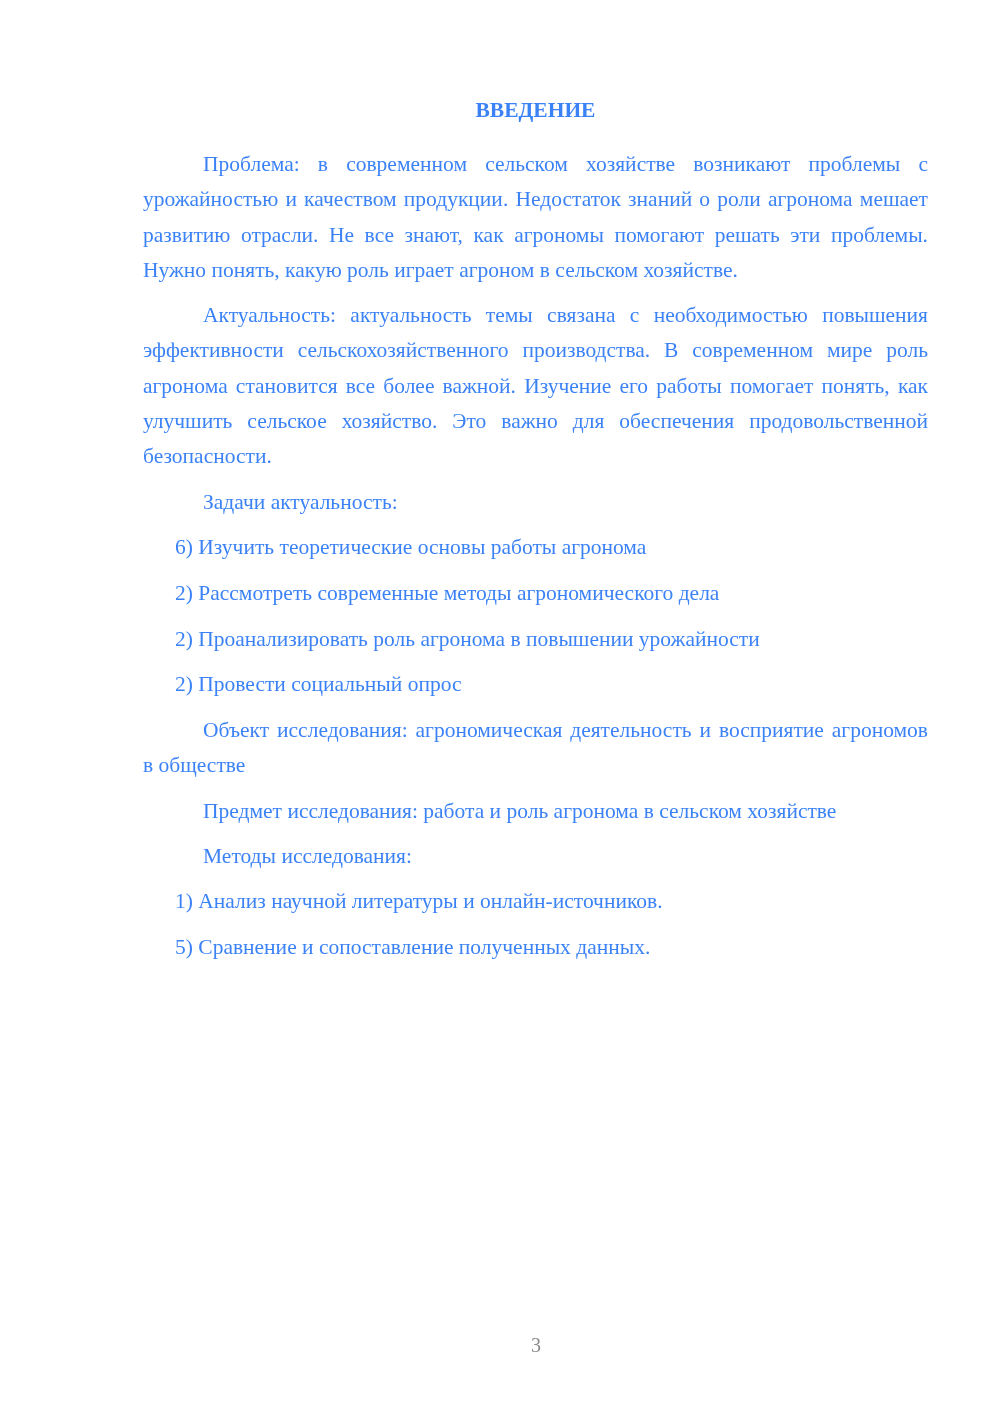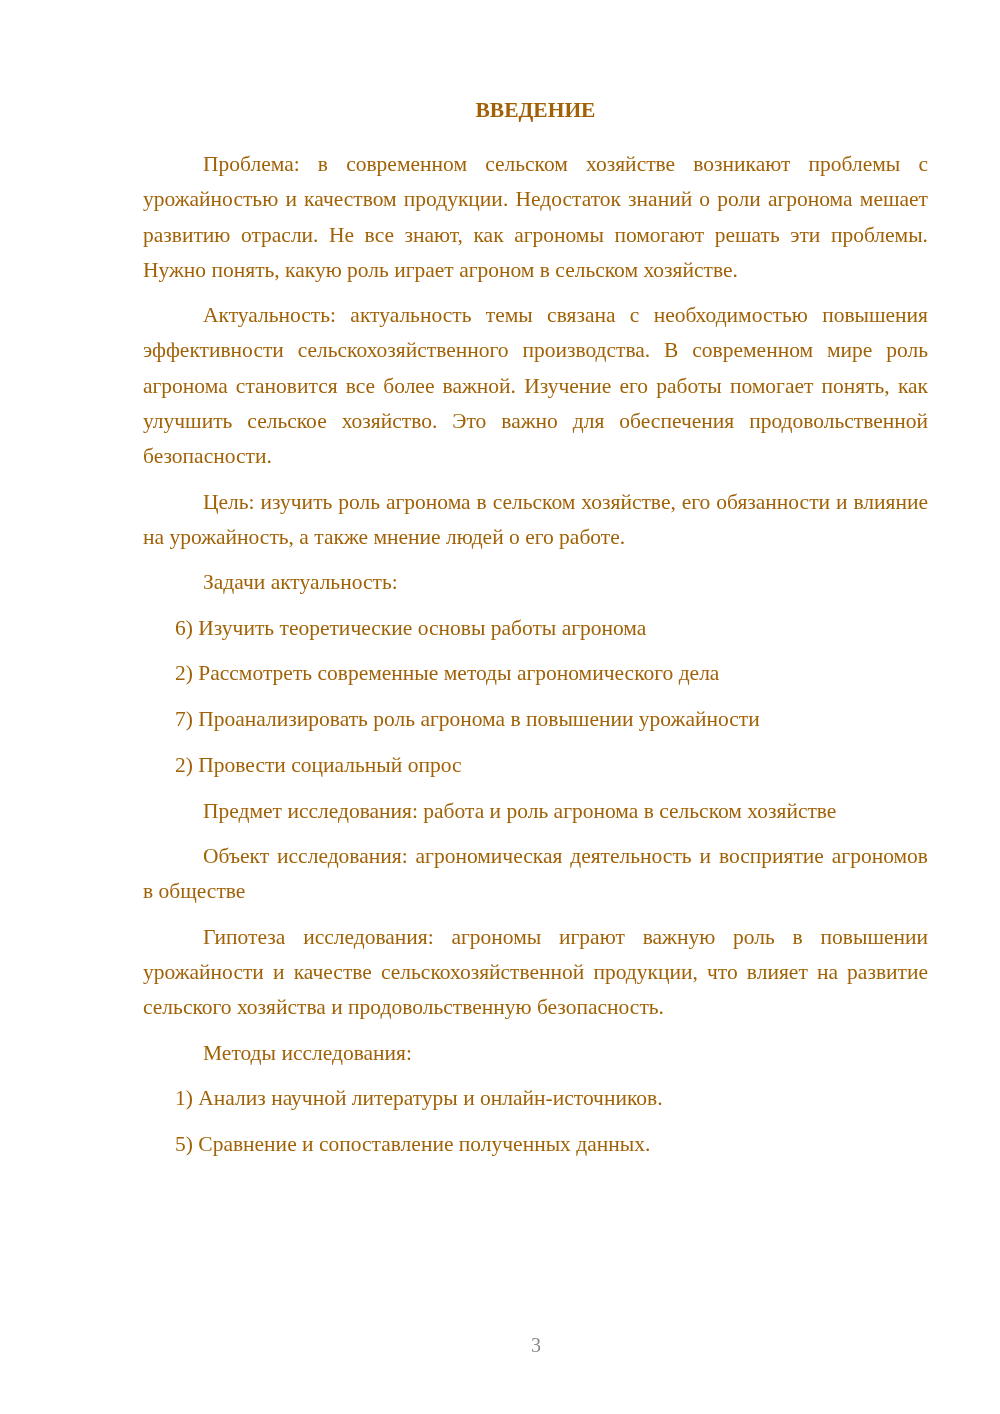--- a/index.html
+++ b/index.html
@@ -1,19 +1,19 @@
 <!DOCTYPE html>
 <html><head>
   <meta charset="utf-8">
   <style>
     html, body { margin: 0; padding: 0; background: #ffffff; }
     body { width: 1000px; height: 1414px; position: relative; overflow: hidden; }
     .page {
       position: absolute; left: 143px; top: 92px; width: 785px;
-      font-family: "Liberation Serif", serif; font-size: 21.5px; color: #a16207;
+      font-family: "Liberation Serif", serif; font-size: 21.5px; color: #3b82f6;
       line-height: 35.3px;
     }
     .title {
       text-align: center; font-weight: bold; margin: 0 0 19px 0; line-height: 36px;
       padding-left: 0px;
     }
     .para { text-align: justify; text-indent: 60px; margin: 0 0 10px 0; }
     .heading-line { text-indent: 60px; margin: 0 0 10px 0; }
     .list { margin: 0; padding: 0; list-style: none; }
     .list li { padding-left: 32px; margin: 0 0 10.5px 0; }
@@ -24,33 +24,31 @@
     }
   </style>
 </head>
 <body>
 
 <div class="page">
   <div class="title">ВВЕДЕНИЕ</div>
 
   <p class="para">Проблема: в современном сельском хозяйстве возникают проблемы с урожайностью и качеством продукции. Недостаток знаний о роли агронома мешает развитию отрасли. Не все знают, как агрономы помогают решать эти проблемы. Нужно понять, какую роль играет агроном в сельском хозяйстве.</p>
   <p class="para">Актуальность: актуальность темы связана с необходимостью повышения эффективности сельскохозяйственного производства. В современном мире роль агронома становится все более важной. Изучение его работы помогает понять, как улучшить сельское хозяйство. Это важно для обеспечения продовольственной безопасности.</p>
-  <p class="para">Цель: изучить роль агронома в сельском хозяйстве, его обязанности и влияние на урожайность, а также мнение людей о его работе.</p>
 
   <p class="heading-line">Задачи актуальность:</p>
   <ul class="list">
     <li>6) Изучить теоретические основы работы агронома</li>
     <li>2) Рассмотреть современные методы агрономического дела</li>
-    <li>7) Проанализировать роль агронома в повышении урожайности</li>
+    <li>2) Проанализировать роль агронома в повышении урожайности</li>
     <li>2) Провести социальный опрос</li>
   </ul>
 
+  <p class="para obj">Объект исследования: агрономическая деятельность и восприятие агрономов в обществе</p>
   <p class="para">Предмет исследования: работа и роль агронома в сельском хозяйстве</p>
-  <p class="para obj">Объект исследования: агрономическая деятельность и восприятие агрономов в обществе</p>
-  <p class="para">Гипотеза исследования: агрономы играют важную роль в повышении урожайности и качестве сельскохозяйственной продукции, что влияет на развитие сельского хозяйства и продовольственную безопасность.</p>
 
   <p class="heading-line">Методы исследования:</p>
   <ul class="list">
     <li>1) Анализ научной литературы и онлайн-источников.</li>
     <li>5) Сравнение и сопоставление полученных данных.</li>
   </ul>
 </div>
 
 <div class="page-number">3</div>
 

